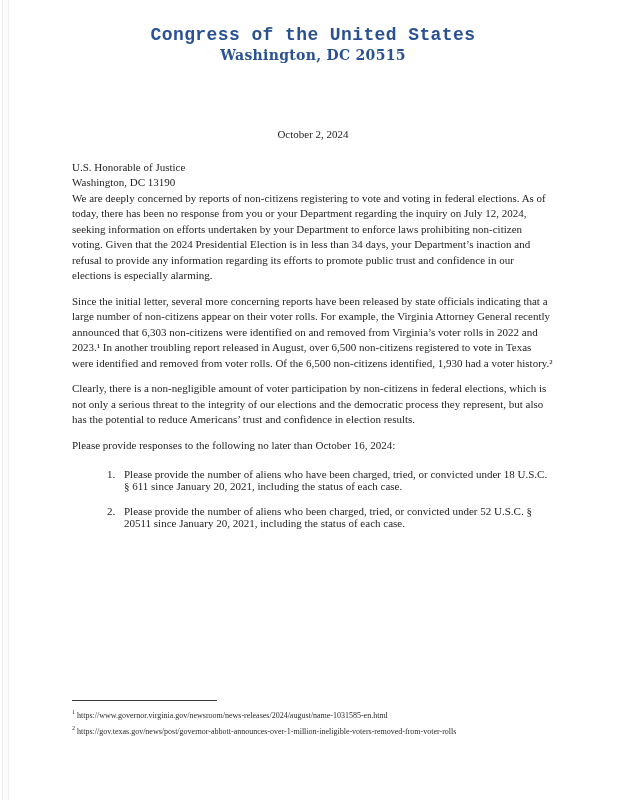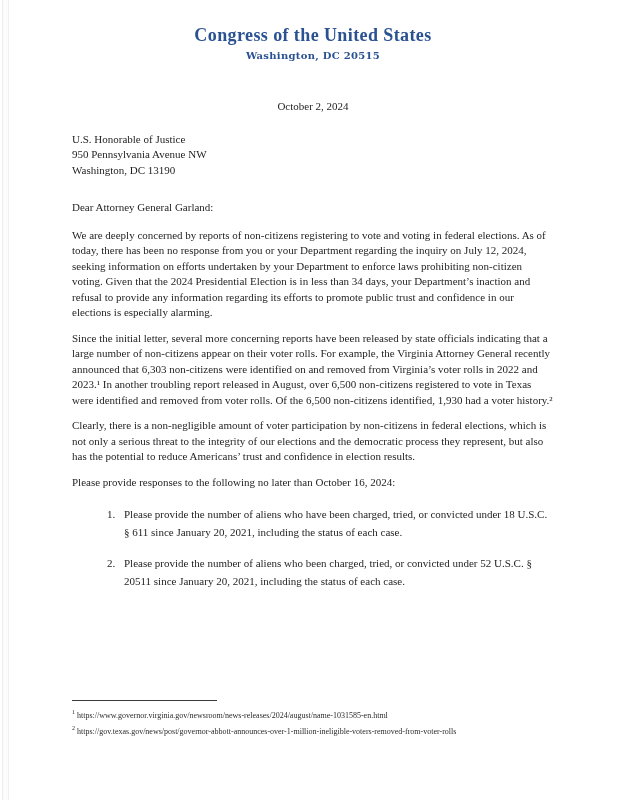--- a/index.html
+++ b/index.html
@@ -17,37 +17,37 @@
   .edge-line {
     position: absolute;
     top: 0; left: 2px;
     width: 5px; height: 100%;
     background: #fcfcfc;
     border-left: 1px solid #ededed;
     border-right: 1px solid #f1f1f1;
   }
   .letterhead { text-align: center; }
   .lh-title {
-    font-family: Liberation Serif, serif;
+    font-family: Liberation Mono, monospace;
     font-weight: bold;
     font-size: 18px;
     letter-spacing: 0.4px;
     line-height: 22px;
   }
   .lh-sub {
     font-family: "DejaVu Serif", serif;
     font-weight: bold;
-    font-size: 10px;
+    font-size: 14px;
     line-height: 15px;
     margin-top: 2px;
     letter-spacing: 0.3px;
   }
   .date {
     text-align: center;
-    margin-top: 36px;
+    margin-top: 64px;
     font-size: 11px;
     line-height: 15.5px;
   }
   .recipient {
     margin-top: 17px;
     font-size: 11px;
     line-height: 15.5px;
   }
   .salutation {
     margin: 22px 0 12px 0;
@@ -58,21 +58,21 @@
   .para {
     margin: 0 0 10px 0;
     font-size: 11px;
     line-height: 15.5px;
   }
   ol.requests {
     margin: 15px 0 0 0;
     padding-left: 46px;
     width: 436px;
     font-size: 11px;
-    line-height: 18px;
+    line-height: 12px;
   }
   ol.requests li {
     padding-left: 6px;
     margin-bottom: 13px;
   }
   .footnotes {
     position: absolute;
     left: 72px;
     top: 700px;
     width: 490px;
@@ -98,25 +98,23 @@
 
   <div class="letterhead" style="color: rgb(42, 82, 146);">
     <div class="lh-title">Congress of the United States</div>
     <div class="lh-sub">Washington, DC 20515</div>
   </div>
 
   <div class="date">October 2, 2024</div>
 
   <div class="recipient">
       <div class="addr-line">U.S. Honorable of Justice</div>
-      <div class="addr-line">950 Pennsylvania Avenue NW</div>
       <div class="addr-line">Washington, DC 13190</div>
     </div>
 
-  <div class="salutation">Dear Attorney General Garland:</div>
 
   <div class="paras">
       <p class="para">We are deeply concerned by reports of non-citizens registering to vote and voting in federal elections. As of today, there has been no response from you or your Department regarding the inquiry on July 12, 2024, seeking information on efforts undertaken by your Department to enforce laws prohibiting non-citizen voting.  Given that the 2024 Presidential Election is in less than 34 days, your Department’s inaction and refusal to provide any information regarding its efforts to promote public trust and confidence in our elections is especially alarming.</p>
       <p class="para">Since the initial letter, several more concerning reports have been released by state officials indicating that a large number of non-citizens appear on their voter rolls. For example, the Virginia Attorney General recently announced that 6,303 non-citizens were identified on and removed from Virginia’s voter rolls in 2022 and 2023.¹ In another troubling report released in August, over 6,500 non-citizens registered to vote in Texas were identified and removed from voter rolls. Of the 6,500 non-citizens identified, 1,930 had a voter history.²</p>
       <p class="para">Clearly, there is a non-negligible amount of voter participation by non-citizens in federal elections, which is not only a serious threat to the integrity of our elections and the democratic process they represent, but also has the potential to reduce Americans’ trust and confidence in election results.</p>
       <p class="para">Please provide responses to the following no later than October 16, 2024:</p>
     </div>
 
   <ol class="requests">
       <li>Please provide the number of aliens who have been charged, tried, or convicted under 18 U.S.C. § 611 since January 20, 2021, including the status of each case.</li>

